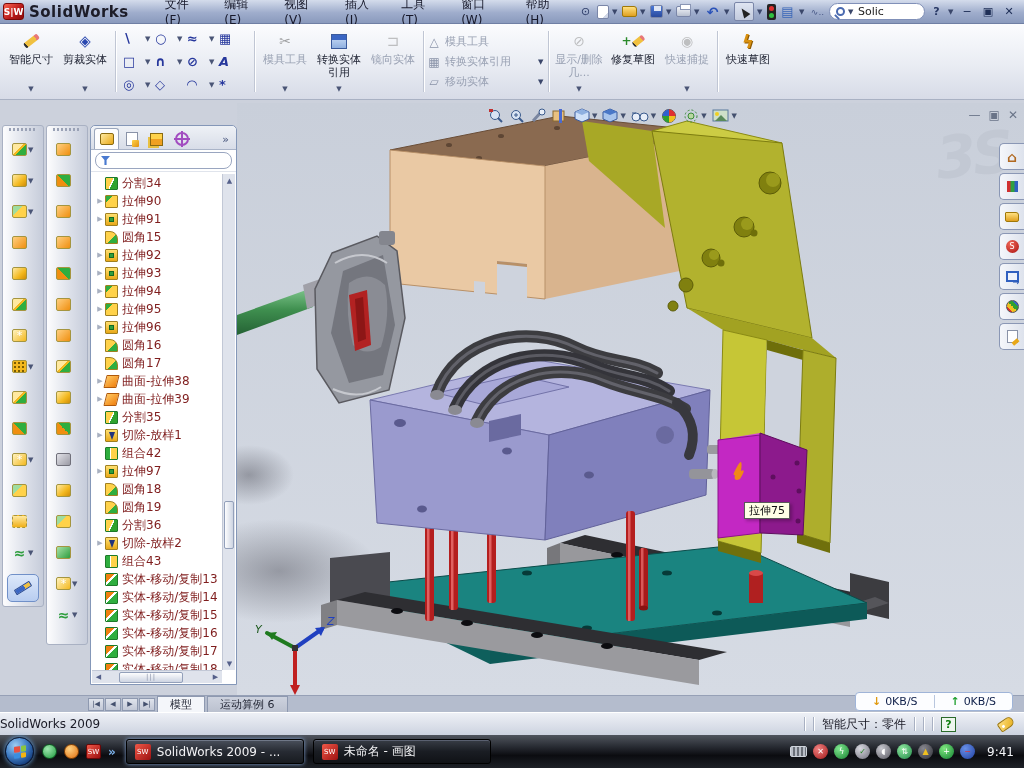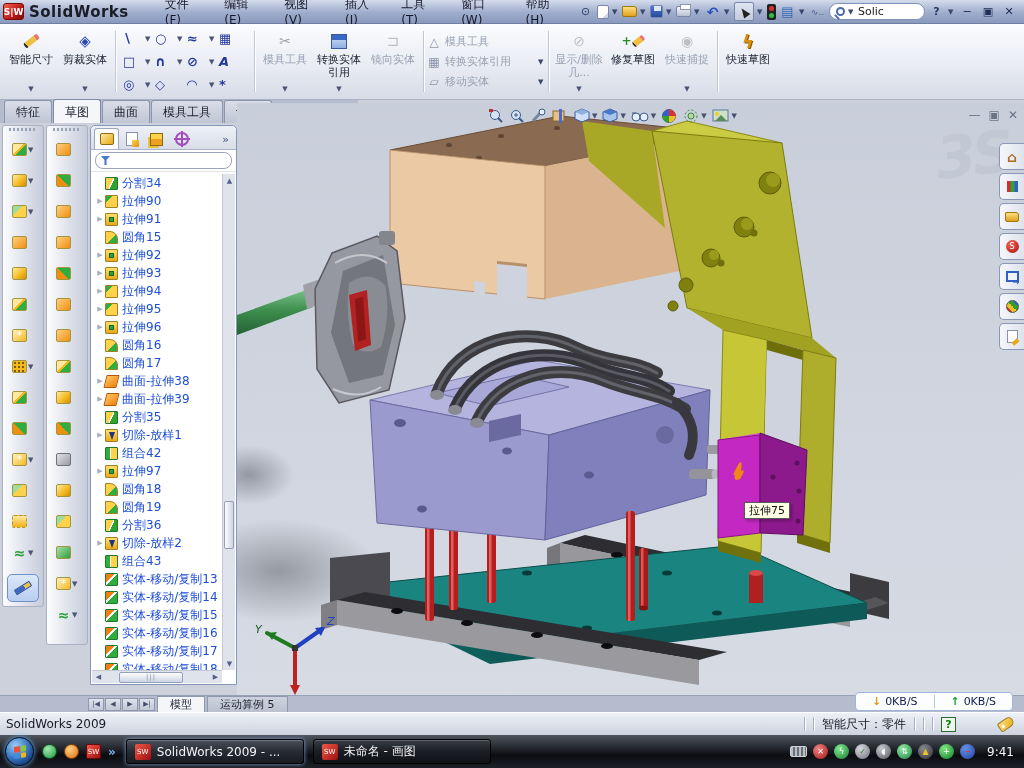--- a/index.html
+++ b/index.html
@@ -89,21 +89,21 @@
 .fm-prop::after{content:"";position:absolute;right:-2px;bottom:-2px;width:7px;height:7px;background:linear-gradient(135deg,#ffd24a,#e09010);border-radius:1px}
 .fm-conf{width:13px;height:13px;background:linear-gradient(#ffd24a 45%,#f0a020 45%);border:1px solid #8a6a10;box-shadow:-3px 3px 0 -1px #e8c040}
 .fm-dimx{width:14px;height:14px;border:2px solid #a24cc0;border-radius:50%;position:relative}
 .fm-dimx::before{content:"";position:absolute;left:50%;top:-3px;bottom:-3px;width:2px;margin-left:-1px;background:#a24cc0}
 .fm-dimx::after{content:"";position:absolute;top:50%;left:-3px;right:-3px;height:2px;margin-top:-1px;background:#a24cc0}
 .fm-more{margin-left:auto;color:#44537a;font-size:11px;padding:0 4px 3px}
 #filterrow{height:22px;padding:2px 4px;border-bottom:1px solid #e0e4ec}
 .filterbox{height:17px;border:1px solid #9aa6c0;border-radius:8px;background:#fff;display:flex;align-items:center;padding-left:5px}
 .funnel{width:9px;height:9px;background:#4a7ad0;clip-path:polygon(0 0,100% 0,62% 45%,62% 100%,38% 100%,38% 45%)}
 #treerows{position:absolute;left:1px;right:14px;top:48px;bottom:14px;overflow:hidden;padding-left:3px}
-.trow{height:18px;display:flex;align-items:center;font-size:12px;color:#1d4ed8;white-space:nowrap}
+.trow{height:18px;display:flex;align-items:center;font-size:12px;color:#7f1d1d;white-space:nowrap}
 .texp{width:10px;font-size:7px;color:#9098a8;text-align:center}
 .texp.has-exp::before{content:"▶";color:#a8b0c0}
 .ticon{width:13px;height:13px;margin-right:4px;border:1px solid #a08020;border-radius:1px;flex:none;position:relative}
 .t-split{background:linear-gradient(115deg,#ffd24a 46%,#fff 46% 54%,#2fa32f 54%);border-color:#1e7a2a}
 .t-extrude{background:linear-gradient(135deg,#2fae3f 28%,#ffd24a 28%)}
 .t-boss{background:linear-gradient(#ffe070,#e8a818)}
 .t-boss::after{content:"";position:absolute;inset:3px;background:#2f9e3f;border:1px solid #116a22}
 .t-fillet{background:linear-gradient(135deg,#ffd24a 55%,#2fae3f 55%);border-radius:0 8px 0 0}
 .t-surface{background:linear-gradient(135deg,#ffc860,#f08010);transform:skewX(-14deg);border-color:#b05808}
 .t-cutloft{background:linear-gradient(#ffe070,#e8a818)}
@@ -142,21 +142,21 @@
 .arr-dn{color:#e09a10;font-weight:bold}
 .arr-up{color:#20a030;font-weight:bold}
 
 #doctabs{position:absolute;left:0;top:695px;width:1024px;height:17px;background:#b4bccd;border-top:1px solid #96a0b6;display:flex;align-items:stretch;font-size:11px}
 .navbtns{display:flex;gap:1px;margin-left:88px;align-items:center}
 .navb{width:16px;height:13px;background:linear-gradient(#dfe3ec,#c2c8d6);border:1px solid #8e99b0;color:#44506e;font-size:7px;display:flex;align-items:center;justify-content:center}
 .dtab{display:flex;align-items:center;padding:0 12px;border:1px solid #8e99b0;border-bottom:none;background:linear-gradient(#cdd2de,#bbc1cf);margin-left:2px;color:#1e2230}
 .dtab.active{background:#f4f6fa}
 
 #statusbar{position:absolute;left:0;top:712px;width:1024px;height:23px;background:linear-gradient(#eef0f6,#cdd3e0);border-top:1px solid #fff;display:flex;align-items:center;font-size:12px;color:#1a1a26}
-#statusbar .left{padding-left:6px}
+#statusbar .left{}
 #statusbar .right{margin-left:auto;display:flex;align-items:center;gap:8px;padding-right:10px}
 .ssep{width:1px;height:14px;background:#a8b0c2;box-shadow:1px 0 0 #fff}
 .qmark{width:15px;height:15px;border:1px solid #2a6a2a;background:#eef6ee;color:#108010;font-weight:bold;font-size:11px;display:flex;align-items:center;justify-content:center}
 .tag{width:16px;height:10px;background:linear-gradient(135deg,#ffe080,#e8b020);border:1px solid #a07808;border-radius:2px 5px 5px 2px;transform:rotate(-35deg);position:relative}
 .tag::after{content:"";position:absolute;left:2px;top:3px;width:3px;height:3px;border-radius:50%;background:#fff}
 
 #taskbar{position:absolute;left:0;top:735px;width:1024px;height:33px;background:linear-gradient(#50555e,#23262d 40%,#0b0c10 62%,#1e2127);display:flex;align-items:center}
 .orb{width:29px;height:29px;margin:0 8px 0 5px;border-radius:50%;background:radial-gradient(circle at 35% 28%,#9ecdf4,#3e7cc4 45%,#133a78 80%);border:1px solid #0a1a3a;position:relative;box-shadow:0 0 5px #6aa8e8}
 .flag{position:absolute;left:8px;top:8px;width:12px;height:12px;transform:skewY(-8deg);display:grid;grid-template-columns:1fr 1fr;grid-template-rows:1fr 1fr;gap:1px}
 .flag i{border-radius:1px}
@@ -346,29 +346,20 @@
     </div>
     <div class="vsep"></div>
     <div class="bigbtn">
       <span class="bicon">
           <span class="bolt">ϟ</span>
         </span>
       <span>快速草图</span>
     </div>
   </div>
 
-  <div id="tabrow">
-
-  <span class="rtab">特征</span>
-      <span class="rtab active">草图</span>
-      <span class="rtab">曲面</span>
-      <span class="rtab">模具工具</span>
-      <span class="rtab">评估</span>
-      <span class="rtab">DimXpert</span>
-    </div>
 
   <div class="lstrip" style="left:2px;top:125px;height:482px">
     <span class="grip"></span>
     <div>
 
     <div class="lt-item">
         <span class="lt-ic i-gg"></span>
         <span class="lt-dd has-dd">▼</span>
       </div>
         <div class="lt-item">
@@ -995,21 +986,21 @@
   </div>
 
   <div id="doctabs">
     <div class="navbtns">
       <span class="navb">|◀</span>
       <span class="navb">◀</span>
       <span class="navb">▶</span>
       <span class="navb">▶|</span>
     </div>
     <span class="dtab active">模型</span>
-    <span class="dtab">运动算例 5</span>
+    <span class="dtab">运动算例 6</span>
   </div>
 
   <div id="statusbar">
     <span class="left">SolidWorks 2009</span>
     <span class="right">
       <span class="ssep"></span>
         <span class="ssep"></span>
       <span>智能尺寸：零件</span>
       <span class="ssep"></span>
         <span class="ssep"></span>

